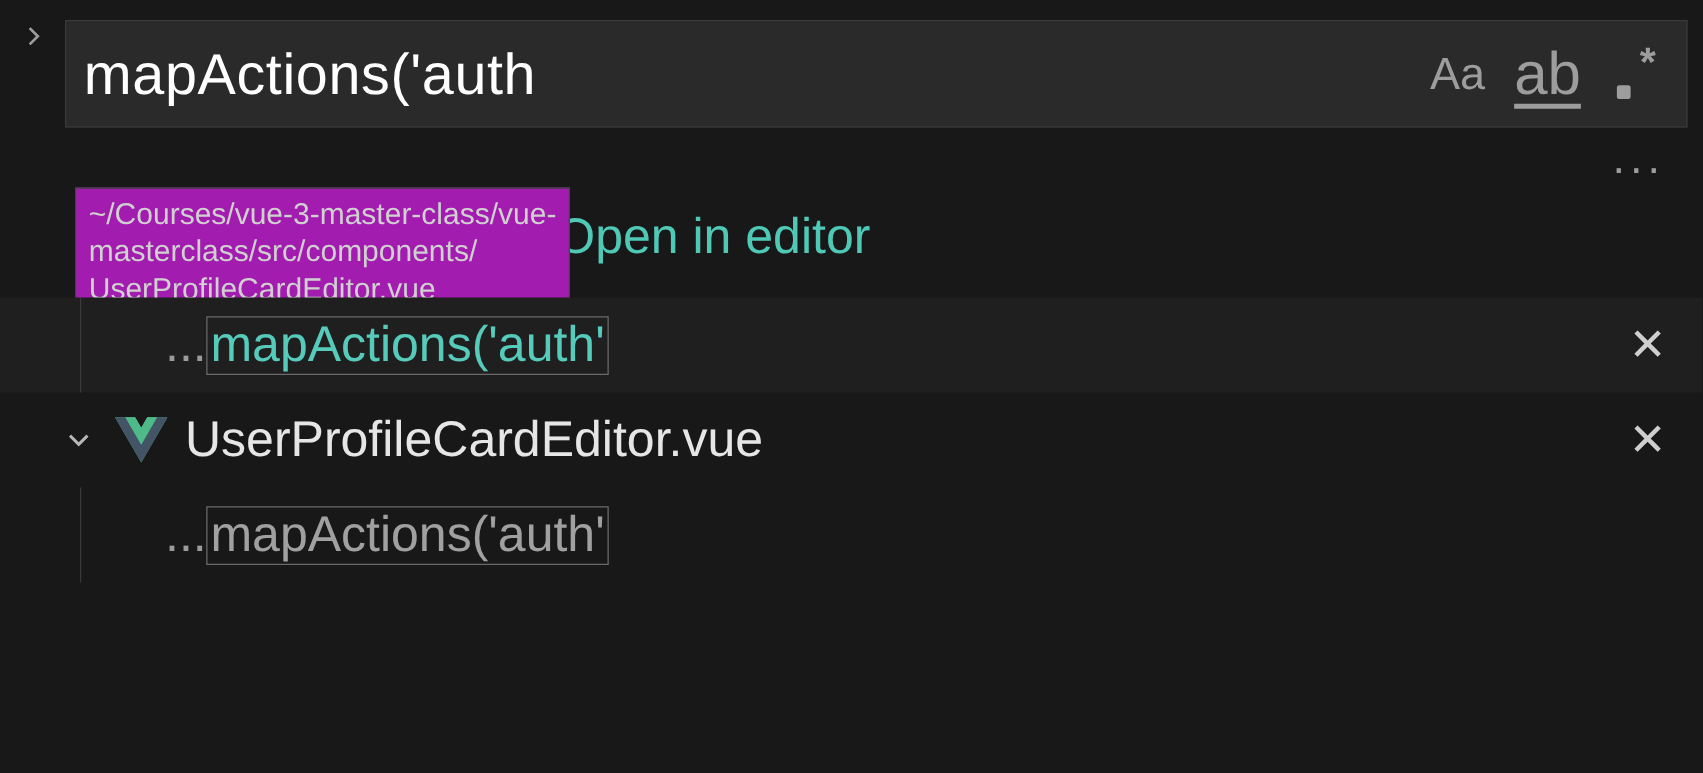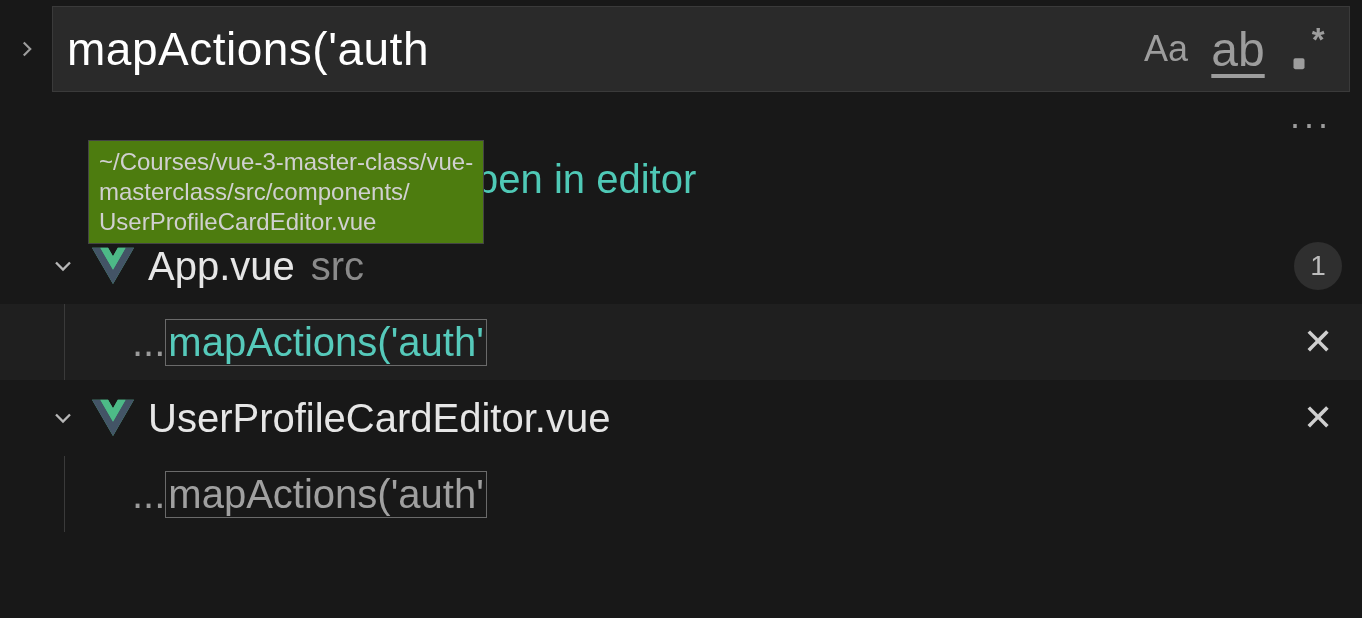--- a/index.html
+++ b/index.html
@@ -8,22 +8,22 @@
     height: 618px;
     background: #181818;
     font-family: -apple-system, BlinkMacSystemFont, "Segoe UI", sans-serif;
     color: #cccccc;
     overflow: hidden;
     font-size: 16px;
   }
 
   .search-row {
     display: flex;
-    align-items: center;
-    padding: 6px 12px 0 12px;
+    align-items: flex-start;
+    padding: 16px 12px 0 12px;
     gap: 10px;
   }
 
   .expand-toggle {
     width: 30px;
     display: flex;
     align-items: center;
     justify-content: center;
     color: #9d9d9d;
     cursor: pointer;
@@ -85,23 +85,23 @@
   }
   .open-editor-link {
     color: #4fc9b6;
     font-size: 40px;
     margin-left: 445px;
     cursor: pointer;
   }
 
   .tooltip {
     position: absolute;
-    left: 88px;
+    left: 60px;
     top: 6px;
-    background: #4d7c0f;
+    background: #a21caf;
     border: 1px solid #444;
     color: #d0d0d0;
     font-size: 24px;
     line-height: 1.25;
     padding: 6px 10px;
     max-width: 410px;
     white-space: pre-line;
     pointer-events: none;
   }
 
@@ -195,37 +195,20 @@
 </div>
 
 <div class="open-editor-row">
   <div class="tooltip">~/Courses/vue-3-master-class/vue-
 masterclass/src/components/
 UserProfileCardEditor.vue</div>
   <span class="open-editor-link">Open in editor</span>
 </div>
 
 <div class="results" id="results">
-    <div class="file-row">
-    <span class="chev">
-      <svg viewBox="0 0 24 24" width="28" height="28" fill="none" stroke="currentColor" stroke-width="2">
-          <polyline points="6 9 12 15 18 9"></polyline>
-        </svg>
-    </span>
-    <svg class="vue-icon" viewBox="0 0 256 221">
-    <path fill="#4dba87" d="M204.8 0H256L128 220.8 0 0h97.92L128 51.2 157.44 0z"></path>
-    <path fill="#435466" d="M0 0l128 220.8L256 0h-51.2L128 132.48 50.56 0z"></path>
-    <path fill="#4dba87" d="M50.56 0L128 133.12 204.8 0h-47.36L128 51.2 97.92 0z"></path>
-  </svg>
-    <span class="file-name">App.vue</span>
-    <span class="file-path">src</span>
-    <span class="file-spacer"></span>
-    <span class="file-badge">1</span>
-
-  </div>
     <div class="match-row active">
       <span class="tree-line"></span>
       <span class="match-indent"></span>
       <span class="match-text">
         <span class="match-ellipsis">...</span>
         <span class="match-hl teal">mapActions('auth'</span>
       </span>
       <span class="file-spacer"></span>
       <span class="dismiss-x">✕</span>
     </div>

